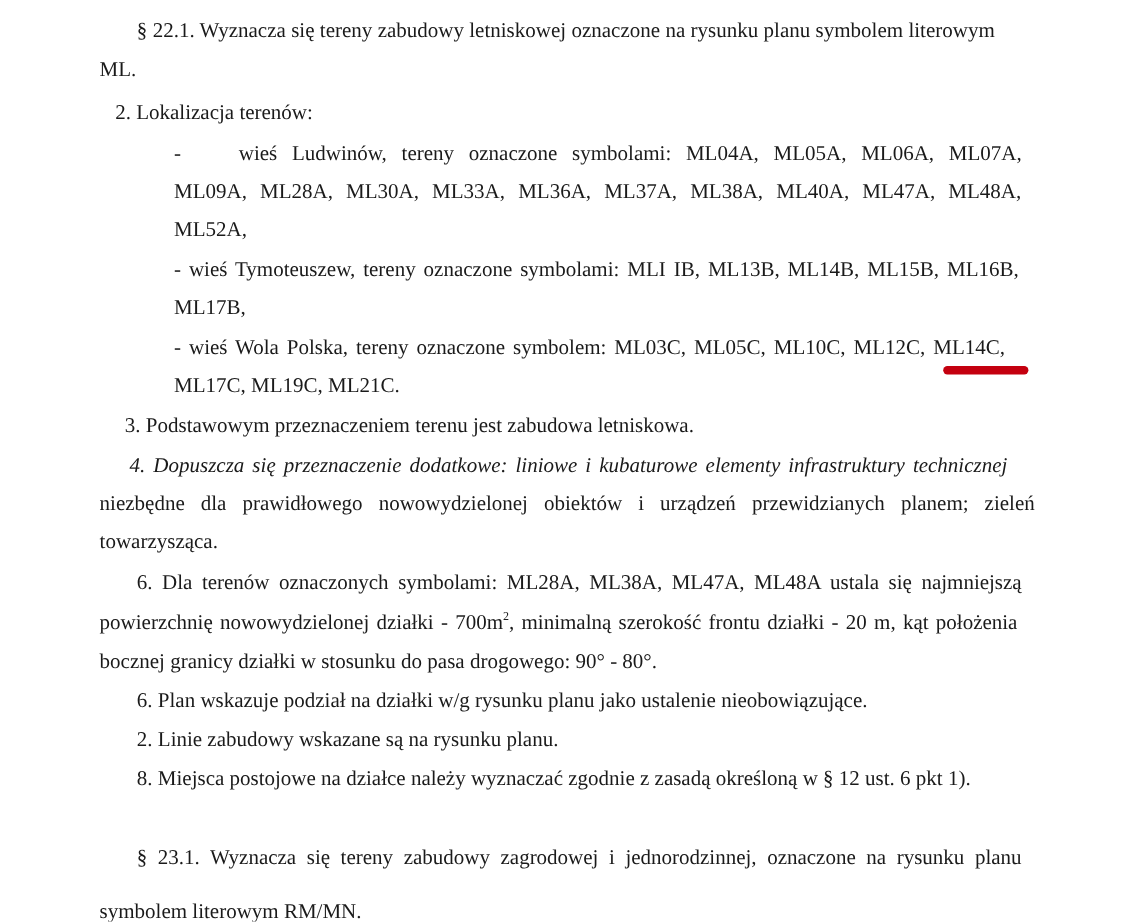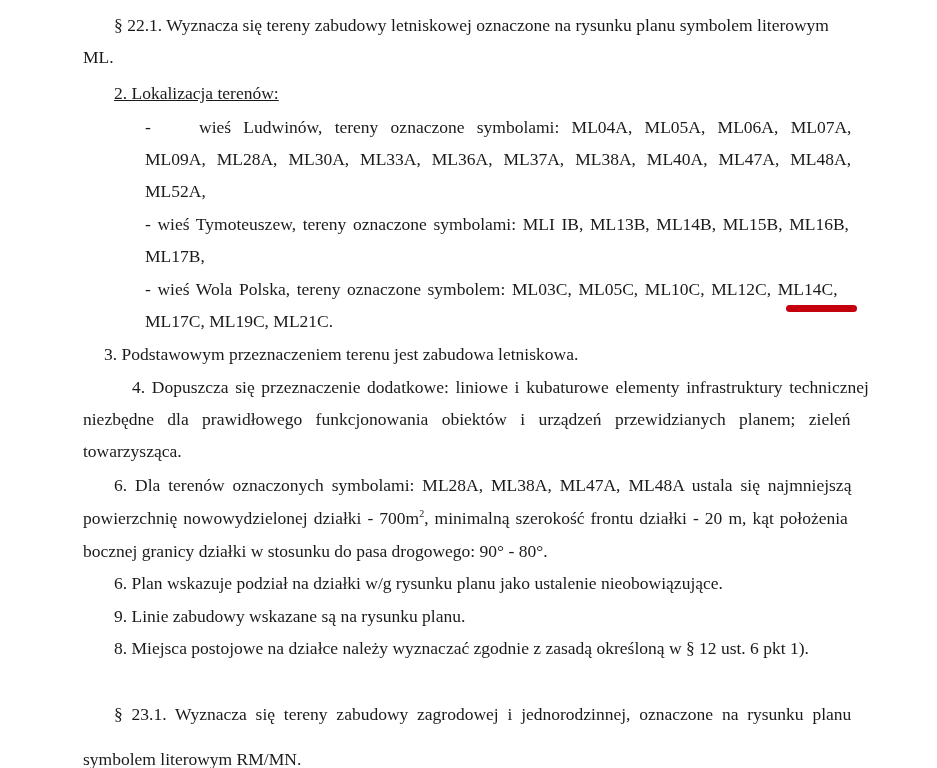--- a/index.html
+++ b/index.html
@@ -22,47 +22,47 @@
       background: #c4000f;
       border-radius: 4px;
     }
   </style>
 </head>
 <body>
 
 <div class="line" style="left: 114px; top: 14px; width: 736px; word-spacing: 0.0833333px;">§ 22.1. Wyznacza się tereny zabudowy letniskowej oznaczone na rysunku planu symbolem literowym</div>
 <div class="line" style="left:83px; top:46px;">ML.</div>
 
-<div class="line" style="left:114px; top:82px;text-decoration:underline;">2. Lokalizacja terenów:</div>
+<div class="line" style="left:96px; top:82px;">2. Lokalizacja terenów:</div>
 
 <div class="line" style="left:145px; top:116px;">-</div>
 <div class="line" style="left: 199px; top: 116px; word-spacing: 7.875px;">wieś Ludwinów, tereny oznaczone symbolami: ML04A, ML05A, ML06A, ML07A,</div>
 <div class="line" style="left: 145px; top: 148px; word-spacing: 6.55556px;">ML09A, ML28A, ML30A, ML33A, ML36A, ML37A, ML38A, ML40A, ML47A, ML48A,</div>
 <div class="line" style="left:145px; top:180px;text-align:right;">ML52A,</div>
 
 <div class="line" style="left: 145px; top: 213px; word-spacing: 2.25px;">-  wieś Tymoteuszew, tereny oznaczone symbolami: MLI IB, ML13B, ML14B, ML15B, ML16B,</div>
 <div class="line" style="left:145px; top:245px;">ML17B,</div>
 
 <div class="line" style="left: 145px; top: 278px; word-spacing: 2.26667px;">
   <span>-  wieś Wola Polska, tereny oznaczone symbolem: ML03C, ML05C, ML10C, ML12C,</span>
   <span>ML14C,</span>
 </div>
 <div class="underline-mark"></div>
 <div class="line" style="left:145px; top:310px;">ML17C, ML19C, ML21C.</div>
 
 <div class="line" style="left:104px; top:343px;">3. Podstawowym przeznaczeniem terenu jest zabudowa letniskowa.</div>
 
-<div class="line" style="left: 132px; top: 376px; word-spacing: 2.3px;">4. Dopuszcza się przeznaczenie dodatkowe: liniowe i kubaturowe elementy infrastruktury technicznej</div>
-<div class="line" style="left: 83px; top: 408px; word-spacing: 9px;">niezbędne dla prawidłowego funkcjonowania obiektów i urządzeń przewidzianych planem; zieleń</div>
+<div class="line" style="left: 108px; top: 376px; word-spacing: 2.3px; font-style: italic;">4. Dopuszcza się przeznaczenie dodatkowe: liniowe i kubaturowe elementy infrastruktury technicznej</div>
+<div class="line" style="left: 83px; top: 408px; word-spacing: 9px;">niezbędne dla prawidłowego nowowydzielonej obiektów i urządzeń przewidzianych planem; zieleń</div>
 <div class="line" style="left:83px; top:440px;">towarzysząca.</div>
 
 <div class="line" style="left: 114px; top: 474px; word-spacing: 3.54545px;">6. Dla terenów oznaczonych symbolami: ML28A, ML38A, ML47A, ML48A ustala się najmniejszą</div>
 <div class="line" style="left: 83px; top: 507px; word-spacing: 1.66667px;">
   <span>powierzchnię nowowydzielonej działki - 700m</span><sup>2</sup><span>, minimalną szerokość frontu działki - 20 m, kąt położenia</span>
 </div>
 <div class="line" style="left:83px; top:540px;">bocznej granicy działki w stosunku do pasa drogowego: 90° - 80°.</div>
 
 <div class="line" style="left:114px; top:572px;">6. Plan wskazuje podział na działki w/g rysunku planu jako ustalenie nieobowiązujące.</div>
-<div class="line" style="left:114px; top:605px;">9. Linie zabudowy wskazane są na rysunku planu.</div>
+<div class="line" style="left:114px; top:605px;">2. Linie zabudowy wskazane są na rysunku planu.</div>
 <div class="line" style="left:114px; top:637px;">8. Miejsca postojowe na działce należy wyznaczać zgodnie z zasadą określoną w § 12 ust. 6 pkt 1).</div>
 
 <div class="line" style="left: 114px; top: 703px; word-spacing: 4.41667px;">§ 23.1. Wyznacza się tereny zabudowy zagrodowej i jednorodzinnej, oznaczone na rysunku planu</div>
 <div class="line" style="left:83px; top:735px;margin-top:13px;">symbolem literowym RM/MN.</div>
 
 </body></html>

